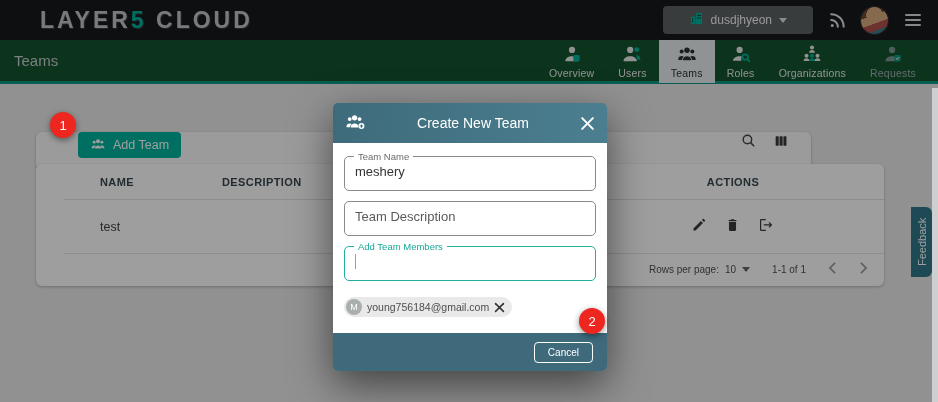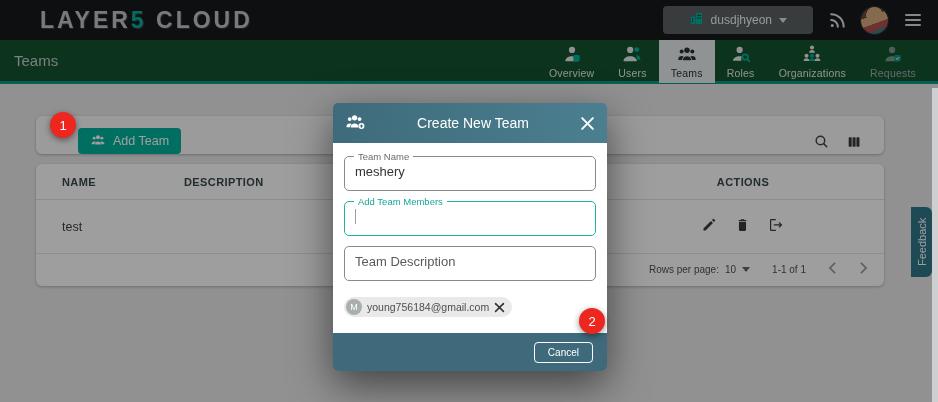--- a/index.html
+++ b/index.html
@@ -35,32 +35,32 @@
   .tabs{display:flex;align-items:stretch;height:45px;margin-right:10px;}
   .tab{display:flex;flex-direction:column;align-items:center;justify-content:center;gap:2px;
     padding:0 12px;min-width:52px;cursor:pointer;color:#e8ecec;}
   .tab .tlabel{font-size:10.5px;letter-spacing:.2px;}
   .tab svg{display:block;fill:currentColor;}
   .tab.active{background:#e9eded;color:#263238;border-radius:3px 3px 0 0;}
   .tab.dim{color:#9fb0b5;}
   .tab.dim svg{opacity:.75;}
 
   
-  .toolbar-card{position:absolute;left:36px;top:116px;width:848px;height:38px;background:#fafafa;
-    border-radius:6px;box-shadow:0 1px 3px rgba(0,0,0,.25);display:flex;align-items:flex-end;
+  .toolbar-card{position:absolute;left:36px;top:132px;width:775px;height:38px;background:#fafafa;
+    border-radius:6px;box-shadow:0 1px 3px rgba(0,0,0,.25);display:flex;align-items:flex-start;
     padding:0 16px;z-index:5;}
   .btn-add{margin-left:26px;height:26px;background:#00b39f;border:none;border-radius:4px;
     color:#fff;font-size:12.5px;display:flex;align-items:center;gap:7px;padding:0 12px;cursor:pointer;}
   .btn-add svg{fill:#fff;}
   .toolbar-spacer{flex:1;}
   .toolbar-icons{display:flex;align-items:center;gap:16px;padding-right:6px;}
 
   .table-card{position:absolute;left:36px;top:164px;width:848px;height:122px;background:#ffffff;
     border-radius:6px;box-shadow:0 1px 3px rgba(0,0,0,.25);z-index:5;overflow:hidden;}
-  .trow{display:grid;grid-template-columns:122px 1fr 230px;padding:0 26px;align-items:center;}
+  .trow{display:grid;grid-template-columns:122px 1fr 230px;padding:0 36px;align-items:center;margin-left:28px;}
   .thead{height:36px;border-bottom:1px solid #e2e2e2;}
   .thead span{font-size:11px;font-weight:bold;color:#37474f;letter-spacing:.4px;}
   .thead .col-actions{text-align:center;}
   .tbodyrow{height:54px;border-bottom:1px solid #e6e6e6;}
   .tbodyrow .cell{font-size:12.5px;color:#424242;}
   .row-actions{display:flex;align-items:center;justify-content:center;gap:16px;}
   .row-actions svg{fill:#3a3a3a;cursor:pointer;}
   .tfoot{height:30px;display:flex;align-items:center;justify-content:flex-end;gap:22px;
     padding-right:16px;font-size:10px;color:#515151;}
   .rpp{display:flex;align-items:center;gap:6px;}
@@ -343,26 +343,26 @@
             <line x1="2" y1="2" x2="12" y2="12"></line>
             <line x1="12" y1="2" x2="2" y2="12"></line>
           </svg>
       </span>
     </div>
     <div class="modal-body">
       <div class="field">
         <span class="float-label">Team Name</span>
         <input type="text" value="meshery" style="">
       </div>
+      <div class="field">
+        <input type="text" placeholder="Team Description" style="">
+      </div>
       <div class="field focus">
         <span class="float-label">Add Team Members</span>
         <span class="caret-line"></span>
-      </div>
-      <div class="field">
-        <input type="text" placeholder="Team Description" style="">
       </div>
       <div class="chip-row">
         <span class="chip">
           <span class="chip-avatar">M</span>
           <span class="chip-label">young756184@gmail.com</span>
           <span class="chip-x">
             <svg width="11" height="11" viewBox="0 0 14 14" stroke="#333" stroke-width="2" stroke-linecap="round">
                 <line x1="2" y1="2" x2="12" y2="12"></line>
                 <line x1="12" y1="2" x2="2" y2="12"></line>
               </svg>

